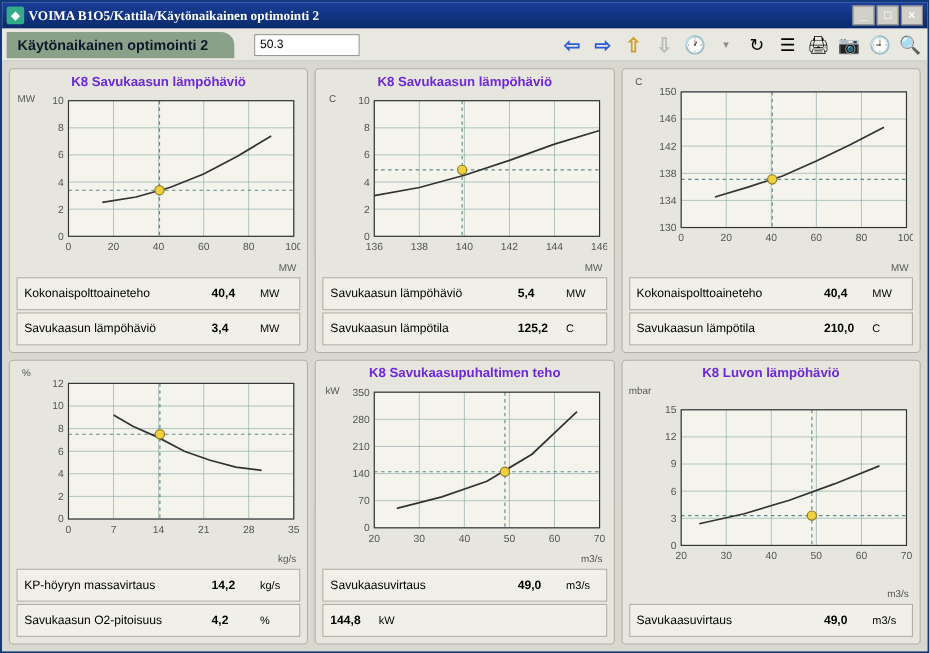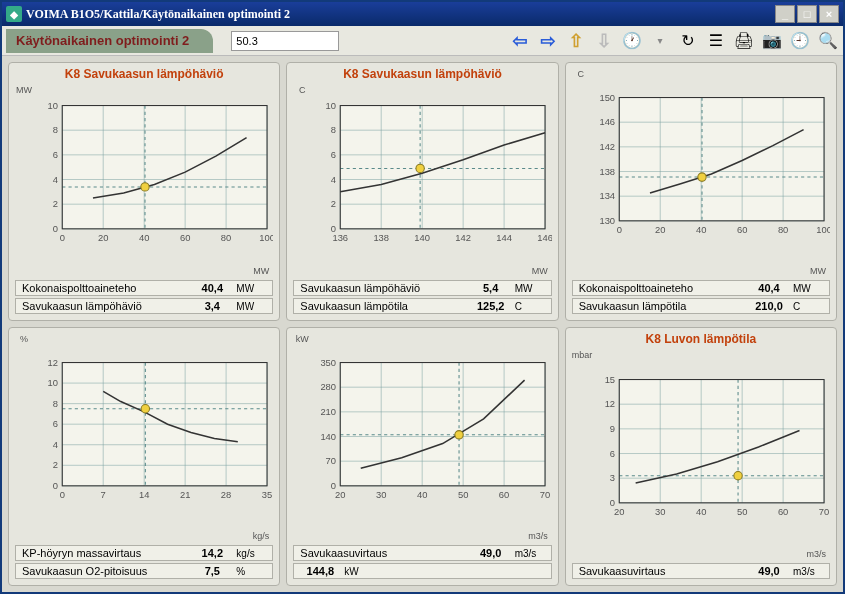--- a/index.html
+++ b/index.html
@@ -4,40 +4,40 @@
 <style>
   * { box-sizing: border-box; margin: 0; padding: 0; }
   body { font-family: Tahoma, Arial, sans-serif; font-size: 11px; background: #eee; }
   .window { width: 845px; height: 594px; background: #fff; border: 2px solid #123a7a; display: flex; flex-direction: column; }
   .titlebar { background: linear-gradient(#1a3e9a, #0a2a6a); color: #fff; height: 24px; display: flex; align-items: center; padding: 0 4px; font-weight: bold; font-size: 12px; }
   .titlebar .icon { width: 16px; height: 16px; background: #3a8; border-radius: 2px; margin-right: 4px; display:flex; align-items:center; justify-content:center; font-size:10px; color:#fff;}
   .titlebar .title { flex: 1; font-family: Liberation Serif, serif; }
   .winbtns { display: flex; gap: 2px; }
   .winbtn { width: 20px; height: 18px; background: #d0d0c8; border: 1px solid #888; display: flex; align-items: center; justify-content: center; font-size: 11px; font-weight: bold; cursor: default; }
   .toolbar { height: 30px; background: #e8e8e0; border-bottom: 1px solid #bbb; display: flex; align-items: center; padding: 0 4px; gap: 4px; }
-  .breadcrumb-tab { background: #8aa189; color: #7f1d1d; padding: 4px 24px 4px 10px; font-weight: bold; font-size: 13px; border-radius: 0 12px 0 0; position: relative; height: 24px; display:flex; align-items:center;}
-  .tbinput { width: 108px; height: 20px; border: 1px solid #999; padding: 2px 4px; font-size: 11px; }
+  .breadcrumb-tab { background: #8aa189; color: #0f172a; padding: 4px 24px 4px 10px; font-weight: bold; font-size: 13px; border-radius: 0 12px 0 0; position: relative; height: 24px; display:flex; align-items:center;}
+  .tbinput { width: 96px; height: 20px; border: 1px solid #999; padding: 2px 4px; font-size: 11px; }
   .tbspacer { flex: 1; }
   .tbicons { display: flex; gap: 6px; align-items: center; }
   .tbicon { width: 22px; height: 22px; display: flex; align-items: center; justify-content: center; cursor: pointer; font-size: 16px; }
   .arrow { font-size: 18px; font-weight: bold; }
   .arrow.blue { color: #2a5cd8; }
   .arrow.gold { color: #d0a030; }
   .arrow.dis { color: #bbb; }
   .content { flex: 1; background: #d8d8d0; padding: 6px; display: grid; grid-template-columns: 1fr 1fr 1fr; grid-template-rows: 1fr 1fr; gap: 6px; overflow:hidden;}
   .panel { background: #e6e6de; border: 1px solid #b0b0a8; border-radius: 4px; padding: 4px 6px 4px 6px; display: flex; flex-direction: column; }
-  .chart-title { text-align: center; font-weight: bold; font-size: 12px; color: #c2410c; margin-bottom: 2px; }
+  .chart-title { text-align: center; font-weight: bold; font-size: 12px; color: #6d28d9; margin-bottom: 2px; }
   .chart-wrap { position: relative; flex: 1; display: flex; min-height: 0;}
   .ylabel { font-size: 9px; color: #555; transform: none; width: 18px; text-align:center; padding-top:2px;}
   .chart { flex: 1; position: relative; }
   .xlabel { font-size: 9px; color: #555; text-align: right; padding-right:4px; height:10px;}
   .info-table { margin-top: 4px; }
-  .info-row { display: flex; border: 1px solid #b0b0a8; background: #f0f0e8; margin-bottom: 2px; height: 16px; align-items: center; padding: 0 6px; font-size: 11px; }
+  .info-row { display: flex; border: 1px solid #b0b0a8; background: #f0f0e8; margin-bottom: 2px; height: 30px; align-items: center; padding: 0 6px; font-size: 11px; }
   .info-row .lbl { flex: 1; }
-  .info-row .val { font-weight: bold; text-align: center; min-width: 40px; }
+  .info-row .val { font-weight: bold; text-align: left; min-width: 40px; }
   .info-row .unit { width: 34px; padding-left: 4px; font-size: 10px; }
   svg { width: 100%; height: 100%; }
   .grid line { stroke: #7aa0a0; stroke-width: 0.5; }
   .tick text { font-size: 9px; fill: #555; }
   .curve { stroke: #333; stroke-width: 1.5; fill: none; }
   .cross line { stroke: #5a8a8a; stroke-width: 1; stroke-dasharray: 3 3; }
   .marker { fill: #f0d040; stroke: #8a7a20; stroke-width: 1; }
 </style>
 </head>
 <body>
@@ -295,26 +295,27 @@
     <div class="xlabel">kg/s</div>
     <div class="info-table">
 
         <div class="info-row">
           <span class="lbl">KP-höyryn massavirtaus</span>
           <span class="val">14,2</span>
           <span class="unit">kg/s</span>
         </div>
         <div class="info-row">
           <span class="lbl">Savukaasun O2-pitoisuus</span>
-          <span class="val">7,5</span>
+          <span class="val">4,2</span>
           <span class="unit">%</span>
         </div>
     </div>
   </div>
       <div class="panel">
+    <div class="chart-title">K8 Savukaasupuhaltimen teho</div>
     <div class="chart-wrap">
       <div class="ylabel">kW</div>
       <div class="chart"><svg viewBox="0 0 230 140">
               <rect x="28" y="4" width="196" height="118" fill="#f4f4ec" stroke="none"></rect>
               <g class="grid">
                 <line x1="28" y1="4" x2="28" y2="122"></line>
                 <line x1="67.2" y1="4" x2="67.2" y2="122"></line>
                 <line x1="106.4" y1="4" x2="106.4" y2="122"></line>
                 <line x1="145.6" y1="4" x2="145.6" y2="122"></line>
                 <line x1="184.8" y1="4" x2="184.8" y2="122"></line>
@@ -357,21 +358,21 @@
           <span class="val">49,0</span>
           <span class="unit">m3/s</span>
         </div>
         <div class="info-row">
           <span class="val">144,8</span>
           <span class="unit">kW</span>
         </div>
     </div>
   </div>
       <div class="panel">
-    <div class="chart-title">K8 Luvon lämpötila</div>
+    <div class="chart-title">K8 Luvon lämpöhäviö</div>
     <div class="chart-wrap">
       <div class="ylabel">mbar</div>
       <div class="chart"><svg viewBox="0 0 230 140">
               <rect x="28" y="4" width="196" height="118" fill="#f4f4ec" stroke="none"></rect>
               <g class="grid">
                 <line x1="28" y1="4" x2="28" y2="122"></line>
                 <line x1="67.2" y1="4" x2="67.2" y2="122"></line>
                 <line x1="106.4" y1="4" x2="106.4" y2="122"></line>
                 <line x1="145.6" y1="4" x2="145.6" y2="122"></line>
                 <line x1="184.8" y1="4" x2="184.8" y2="122"></line>

